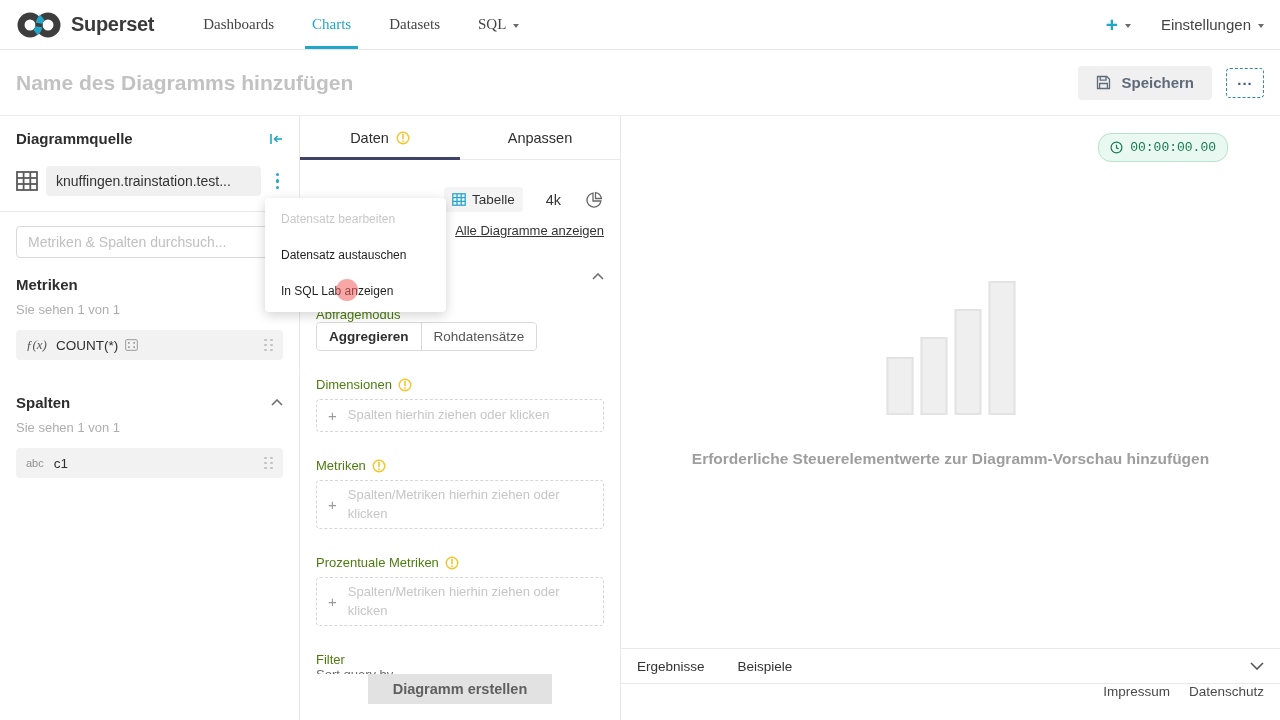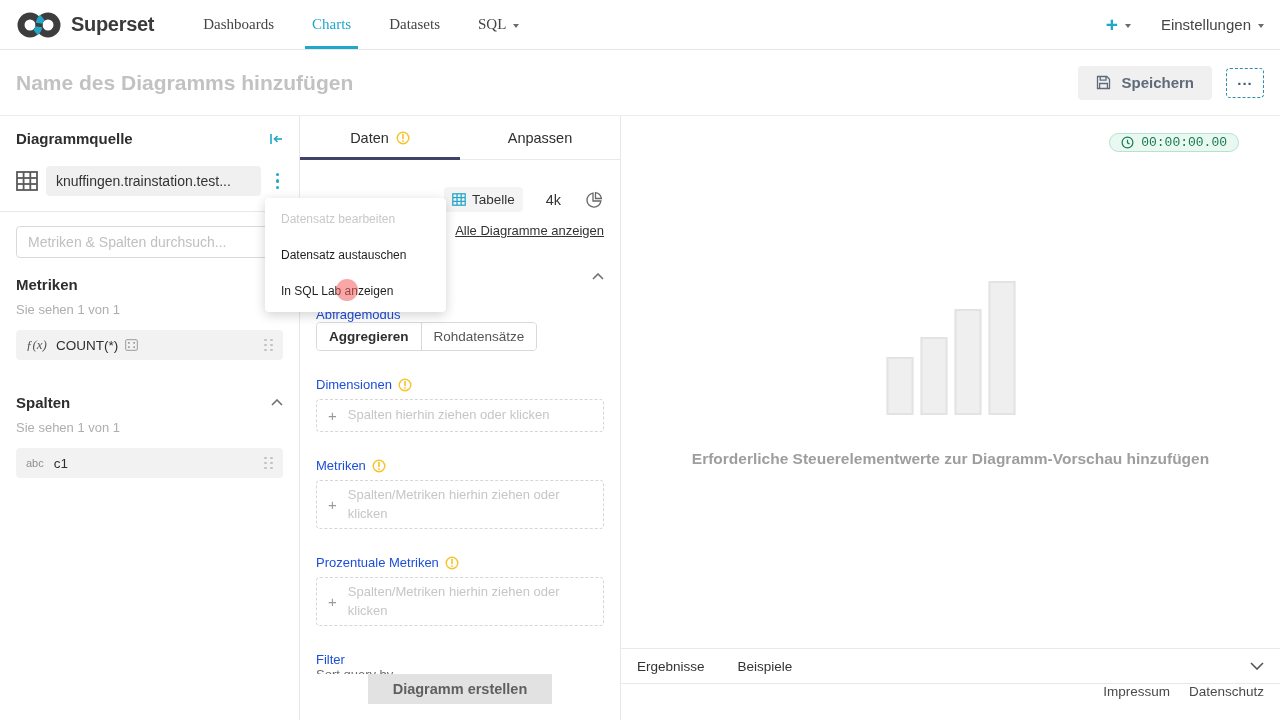--- a/index.html
+++ b/index.html
@@ -61,33 +61,33 @@
   .tab { flex:1; display:flex; align-items:center; justify-content:center; gap:7px; font-size:14.5px; color:#2e2e2e; position:relative; cursor:pointer; }
   .tab.active::after { content:''; position:absolute; left:0; right:0; bottom:-1px; height:3px; background:#3f4368; }
   .mid-content { padding:0 16px; position:relative; height:513px; }
   .viz-row { display:flex; align-items:center; justify-content:flex-end; gap:23px; padding-top:27px; }
   .viz-chip { display:flex; align-items:center; gap:6px; background:#f4f4f4; border-radius:4px; padding:5px 8px; font-size:13.5px; color:#333; font-weight:500; cursor:pointer; }
   .viz-4k { font-size:14.5px; color:#333; cursor:pointer; }
   .viz-pie { cursor:pointer; display:flex; align-items:center; }
   .viz-link-row { display:flex; justify-content:flex-end; margin-top:11px; }
   .viz-link { font-size:13px; color:#333; text-decoration:underline; cursor:pointer; }
   .query-head { display:flex; justify-content:flex-end; margin-top:35px; }
-  .control-label { font-size:13px; color:#1d4ed8; margin-top:26px; display:flex; align-items:center; gap:6px; }
+  .control-label { font-size:13px; color:#4d7c0f; margin-top:26px; display:flex; align-items:center; gap:6px; }
   .control-label.first { margin-top:27px; }
   .segmented { display:inline-flex; border:1px solid #d9d9d9; border-radius:4px; margin-top:0; overflow:hidden; }
   .seg { padding:6px 12px; font-size:13.5px; color:#555; background:#fff; cursor:pointer; }
   .seg.selected { font-weight:bold; color:#2f2f2f; border-right:1px solid #d9d9d9; }
   .dropzone { border:1.5px dashed #d6d6d6; border-radius:4px; margin-top:7px; padding:5px 11px; display:flex; align-items:center; gap:11px; color:#c6c6c6; font-size:13px; line-height:1.42; min-height:31px; cursor:pointer; }
   .dz-plus { color:#9a9a9a; font-size:15px; }
   .sort-label { position:absolute; left:16px; top:507px; color:#6e6e6e; font-size:13px; z-index:1; }
   .mid-footer { position:absolute; left:0; right:0; bottom:0; height:46px; background:#fff; display:flex; justify-content:center; z-index:3; }
   .create-btn { background:#e2e2e2; border:none; border-radius:0; height:30px; padding:0 25px; font-size:14.5px; font-weight:bold; color:#5f5f5f; cursor:not-allowed; font-family:inherit; }
 
   
-  .timer { position:absolute; top:17px; right:41px; height:19px; border:1px solid #b5e3cd; background:#e9f8f0; border-radius:13px; display:flex; align-items:center; gap:7px; padding:0 11px; font-family:"Liberation Mono", monospace; font-size:13px; color:#157a52; }
+  .timer { position:absolute; top:17px; right:52px; height:29px; border:1px solid #b5e3cd; background:#e9f8f0; border-radius:13px; display:flex; align-items:center; gap:7px; padding:0 11px; font-family:"Liberation Mono", monospace; font-size:13px; color:#157a52; }
   .bars { position:absolute; top:165px; left:50%; transform:translateX(-50%); display:flex; align-items:flex-end; gap:7px; height:134px; }
   .bar { width:27px; background:#efefef; border:2px solid #e3e3e3; }
   .empty-title { position:absolute; top:334px; left:0; right:0; text-align:center; font-size:15.5px; font-weight:bold; color:#9e9e9e; }
   .empty-body { position:absolute; top:364px; left:50%; transform:translateX(-50%); width:610px; text-align:center; font-size:14px; color:#a5a5a5; line-height:1.45; }
   .results-bar { position:absolute; left:0; right:0; bottom:36px; height:36px; border-top:1px solid #e8e8e8; border-bottom:1px solid #e8e8e8; display:flex; align-items:center; padding:0 16px; gap:33px; }
   .results-tab { font-size:13.5px; color:#333; cursor:pointer; }
   .results-collapse { margin-left:auto; cursor:pointer; display:flex; align-items:center; }
   .page-footer { position:absolute; right:16px; bottom:0; height:36px; display:flex; align-items:flex-start; gap:19px; font-size:13.5px; color:#4a4a4a; }
   .footer-link { cursor:pointer; }
 

